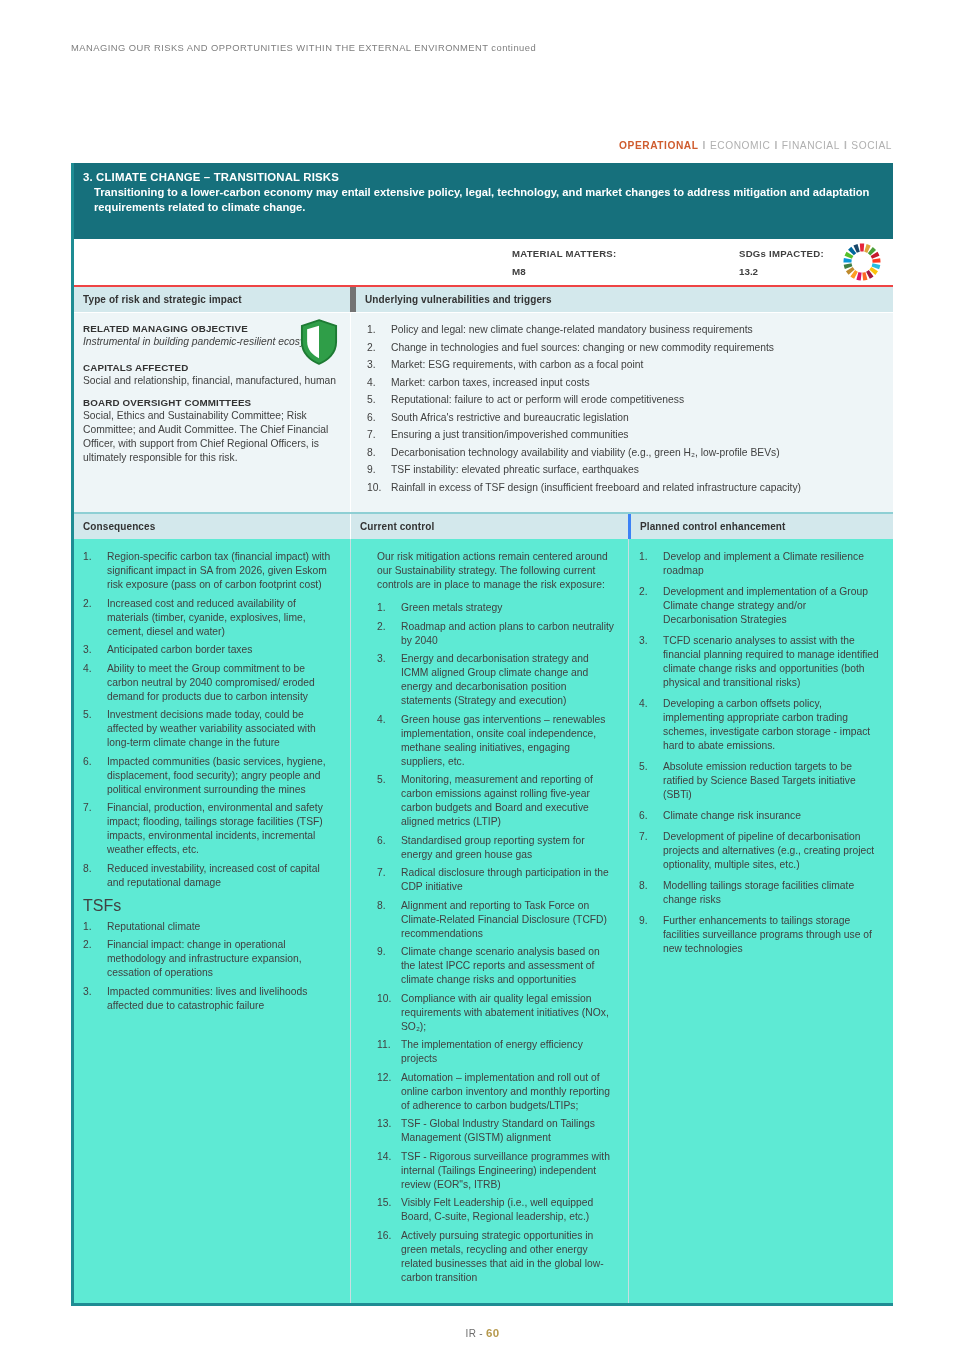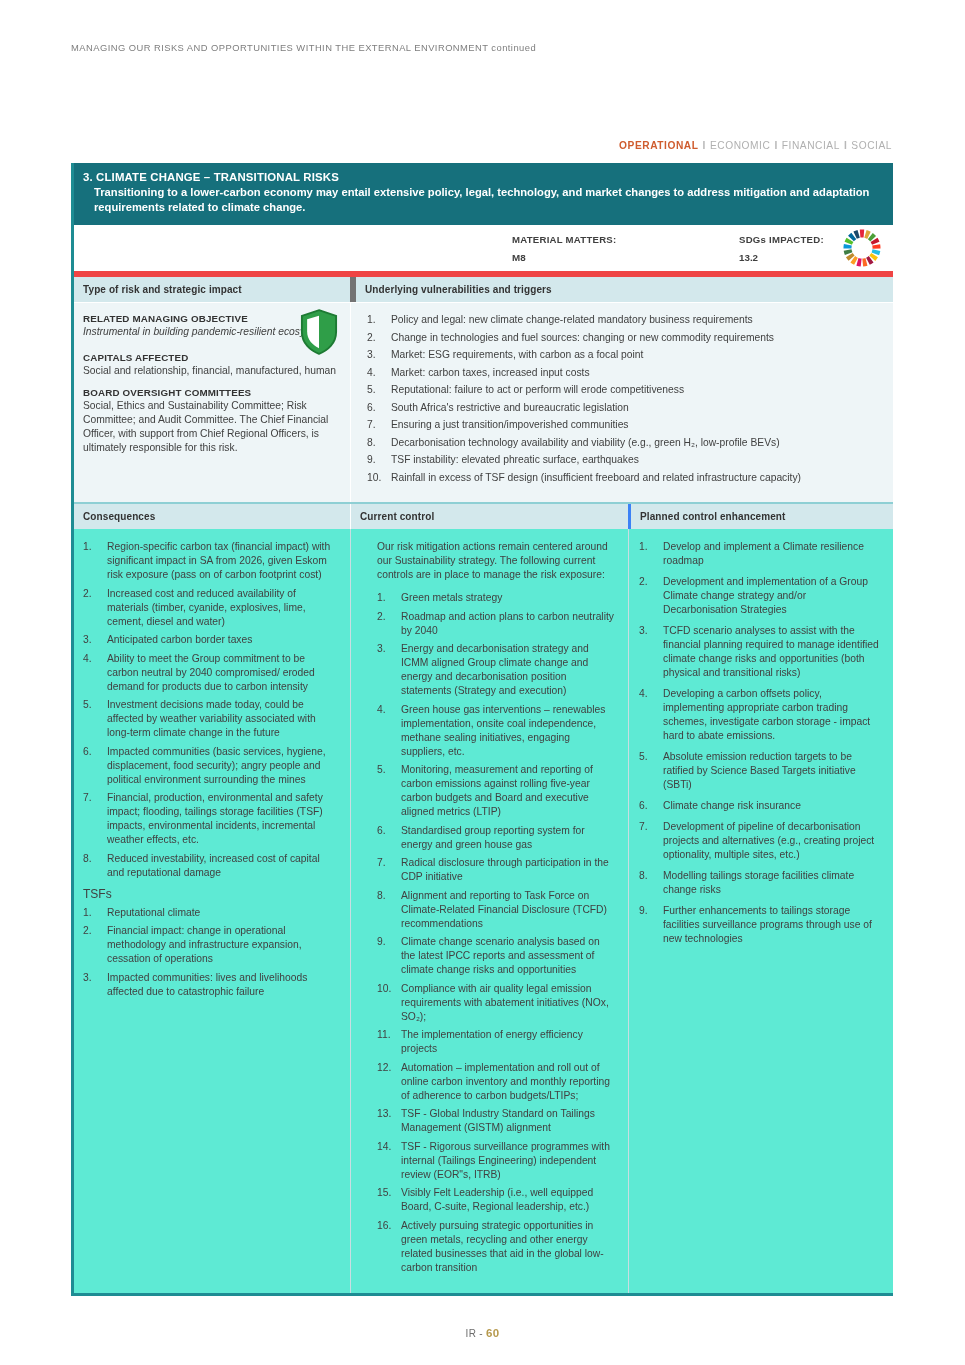--- a/index.html
+++ b/index.html
@@ -30,34 +30,34 @@
   .block{
     position:absolute;left:71px;top:163px;width:822px;
     border-left:3px solid #1e8c93;
     border-bottom:3px solid #1e8c93;
     box-sizing:border-box;
   }
 
   
   .title-band{
     background:#16707c;color:#ffffff;
-    padding:8px 10px 10px 9px;
+    padding:8px 10px 24px 9px;
   }
   .title-band .t1{
     font-size:11.4px;font-weight:bold;letter-spacing:.15px;margin-bottom:2px;
   }
   .title-band .t2{
     font-size:11.2px;font-weight:bold;line-height:1.35;
     padding-left:11px;
   }
 
   
   .matters{
     position:relative;background:#ffffff;height:46px;
-    border-bottom:6px solid #ef4444;
+    border-bottom:2px solid #ef4444;
   }
   .matters .lbl{
     position:absolute;font-size:9.6px;font-weight:bold;color:#3f3f3f;letter-spacing:.25px;
   }
   .matters .val{
     position:absolute;font-size:9.8px;font-weight:bold;color:#3f3f3f;
   }
   .mm-lbl{left:438px;top:9px;}
   .mm-val{left:438px;top:27px;}
   .sdg-lbl{left:665px;top:9px;}
@@ -112,21 +112,21 @@
   .hdr3 .c2{width:278px;border-left:1px solid #ffffff;}
   .hdr3 .c3{flex:1;border-left:3px solid #3b82f6;}
 
   .body3{display:flex;background:#5eead4;align-items:stretch;min-height:728px;}
   .body3 .c{box-sizing:border-box;padding:11px 12px 14px 9px;}
   .body3 .c1{width:276px;}
   .body3 .c2{width:278px;border-left:1px solid #c9dde2;padding-left:26px;}
   .body3 .c3{flex:1;border-left:1px solid #c9dde2;padding-left:10px;}
 
   .intro{font-size:10.3px;line-height:1.36;color:#414141;margin-bottom:9px;}
-  .plain{font-size:12px;color:#414141;margin:7px 0 5px 0;}
+  .plain{font-size:16px;color:#414141;margin:7px 0 5px 0;}
 
   
   .footer{
     position:absolute;left:0;right:0;top:1327px;text-align:center;
     font-size:10px;color:#6d6d6d;letter-spacing:.3px;
   }
   .footer .pg{color:#b79a4e;font-weight:bold;font-size:11.5px;}
 </style>
 </head>
 <body>

